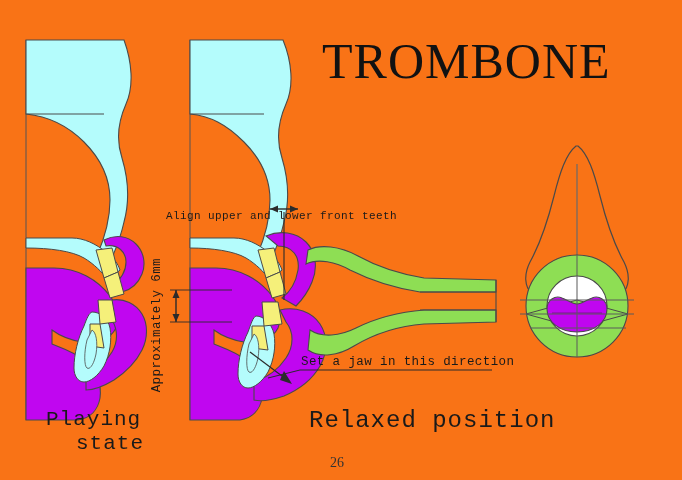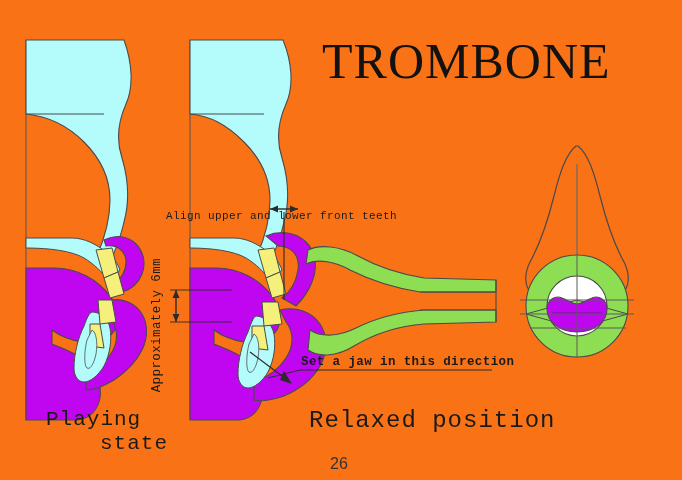--- a/index.html
+++ b/index.html
@@ -43,55 +43,53 @@
     left: 166px;
     top: 210px;
     font-size: 11px;
     letter-spacing: 0.4px;
   }
   #label-jaw {
     left: 301px;
     top: 355px;
     font-size: 12.5px;
     letter-spacing: 0.4px;
-    font-weight: bold;
   }
   #label-6mm {
     left: 150px;
     top: 258px;
     font-size: 12.5px;
     letter-spacing: 0.4px;
     transform-origin: left top;
     transform: rotate(-90deg) translate(-100%, 0);
   }
   #label-relaxed-1 {
     left: 46px;
     top: 408px;
     font-size: 21px;
     letter-spacing: 1px;
   }
   #label-relaxed-2 {
     left: 76px;
     top: 432px;
     font-size: 21px;
     letter-spacing: 1px;
-    margin-left: 24px;
   }
   #label-playing {
     left: 309px;
     top: 407px;
     font-size: 24px;
     letter-spacing: 1px;
   }
   #page-number {
     left: 330px;
     top: 455px;
-    font-size: 16px;
+    font-size: 14px;
     color: #333333;
-    font-family: Liberation Sans, sans-serif;
+    font-family: Liberation Serif, serif;
   }
 </style>
 </head>
 <body>
 
 <div id="page">
 
   <svg id="art" viewBox="0 0 682 480" xmlns="http://www.w3.org/2000/svg">
 
     <g>

